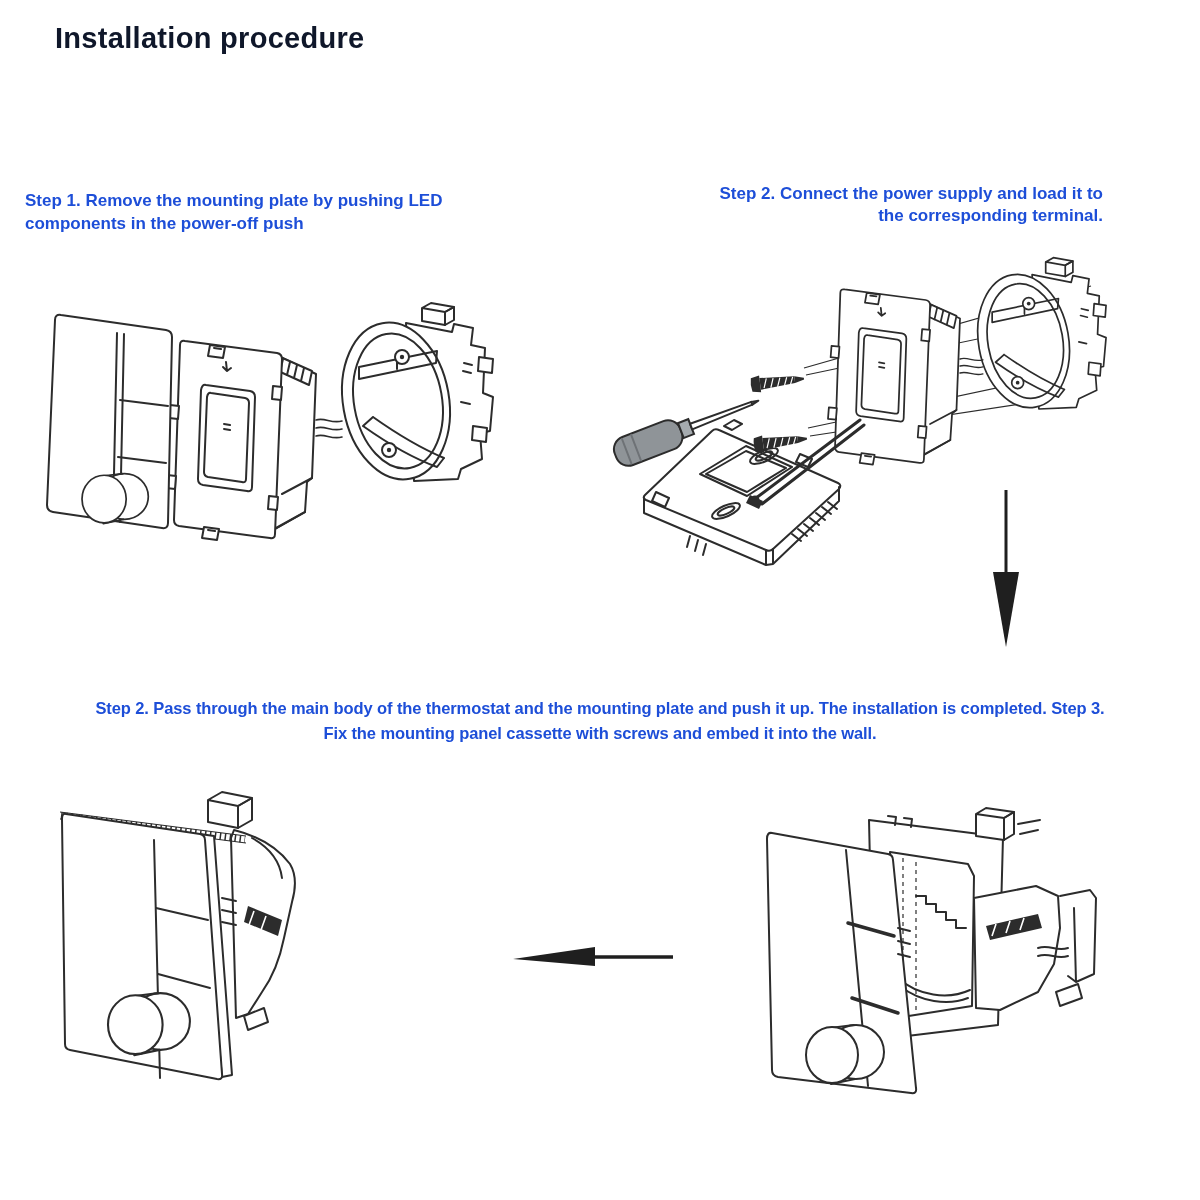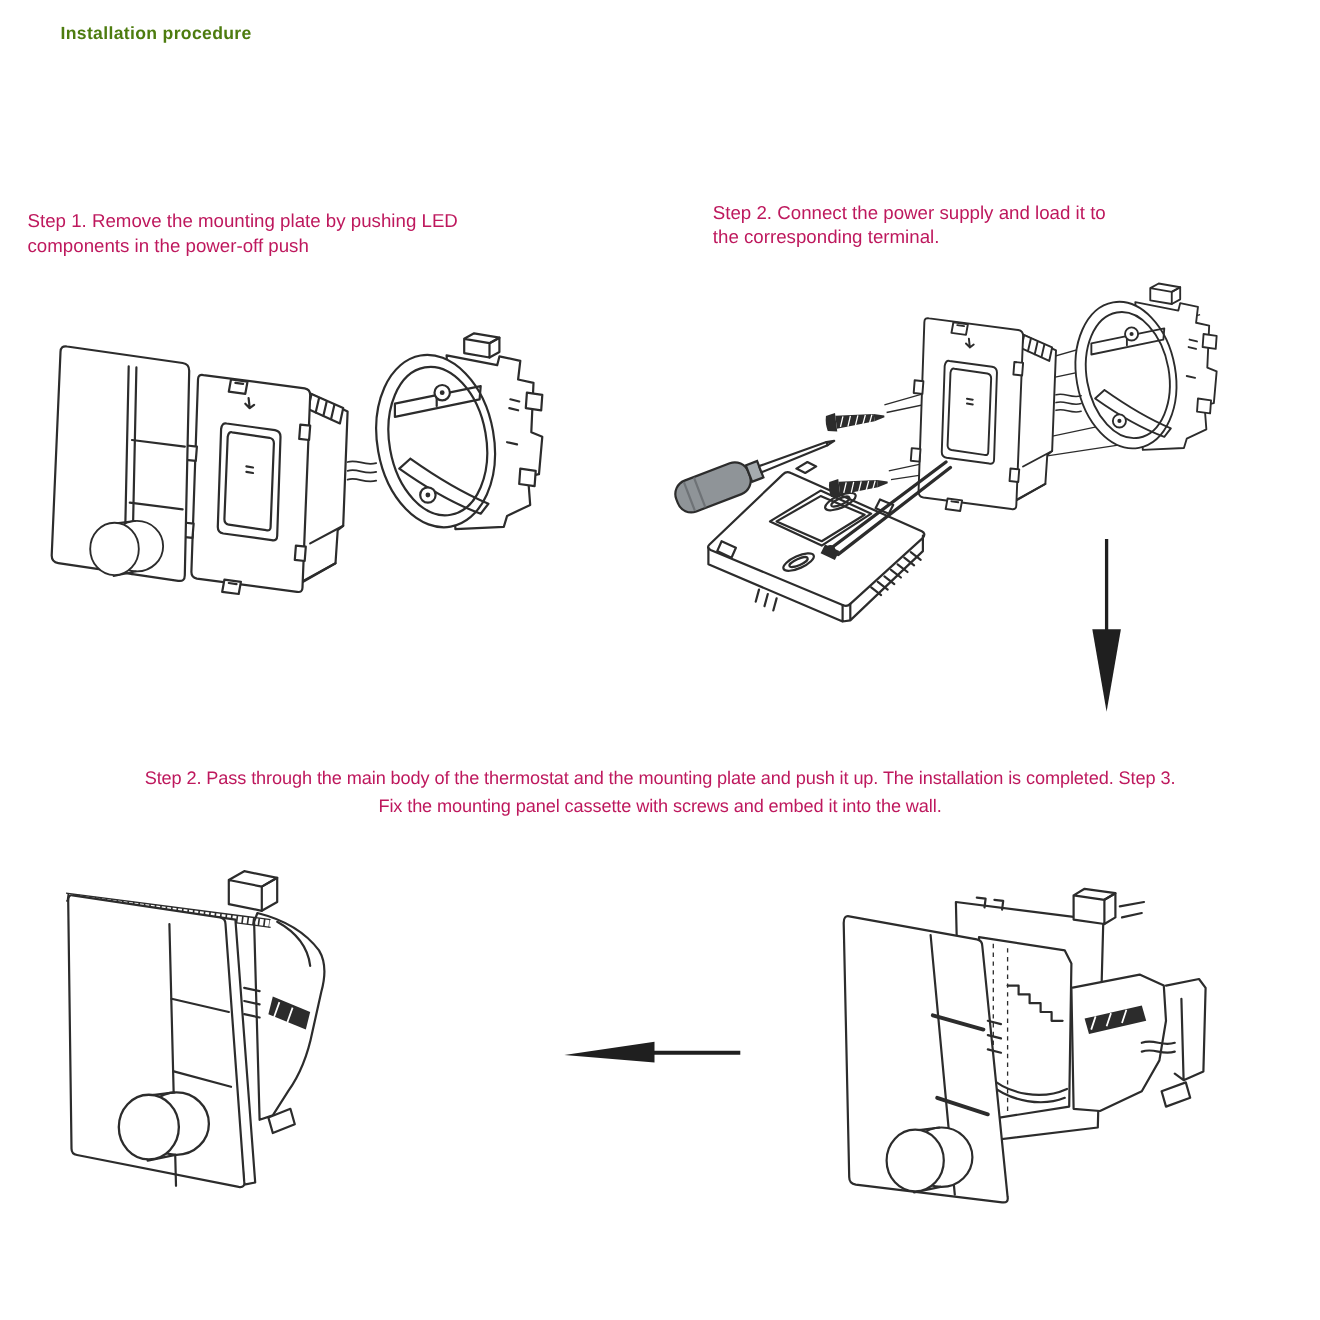--- a/index.html
+++ b/index.html
@@ -2,26 +2,26 @@
 <html><head>
 <meta charset="utf-8">
 <style>
   html,body { margin:0; padding:0; background:#ffffff; }
   .page {
     position:relative; width:1200px; height:1200px; background:#ffffff;
     font-family:"Liberation Sans", sans-serif; color:#1e1e1e; overflow:hidden;
   }
   .title {
     position:absolute; left:55px; top:22px;
-    font-size:16px; font-weight:700; color:#4d7c0f; letter-spacing:0.3px;
+    font-size:29px; font-weight:700; color:#0f172a; letter-spacing:0.3px;
   }
-  .cap { position:absolute; font-weight:400; color:#be185d; }
+  .cap { position:absolute; font-weight:700; color:#1d4ed8; }
   .cap span { display:block; }
   .cap-step1 { left:25px; top:189px; width:480px; font-size:17px; line-height:23px; text-align:left; }
-  .cap-step2 { left:648px; top:183px; width:455px; font-size:17px; line-height:22px; text-align:left; }
+  .cap-step2 { left:648px; top:183px; width:455px; font-size:17px; line-height:22px; text-align:right; }
   .cap-mid   { left:0px;  top:696px; width:1200px; font-size:16.5px; line-height:25px; text-align:center; letter-spacing:-0.1px; }
   svg.fig { position:absolute; overflow:visible; }
   .ln { stroke:#2c2c2c; stroke-width:2; fill:none; stroke-linecap:round; stroke-linejoin:round; }
   .lnthin { stroke:#2c2c2c; stroke-width:1.2; fill:none; }
   .wh { stroke:#2c2c2c; stroke-width:2; fill:#ffffff; stroke-linejoin:round; }
   .dk { fill:#2c2c2c; stroke:none; }
 </style>
 </head>
 <body>
 

